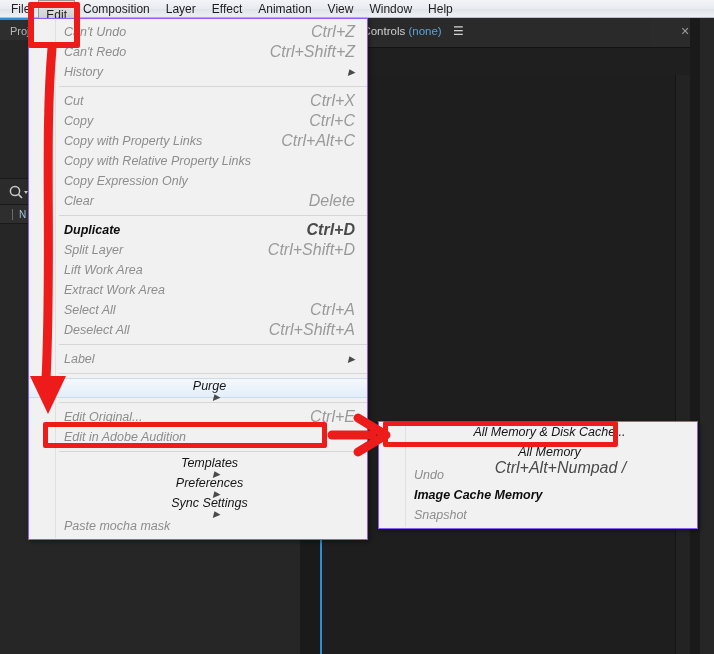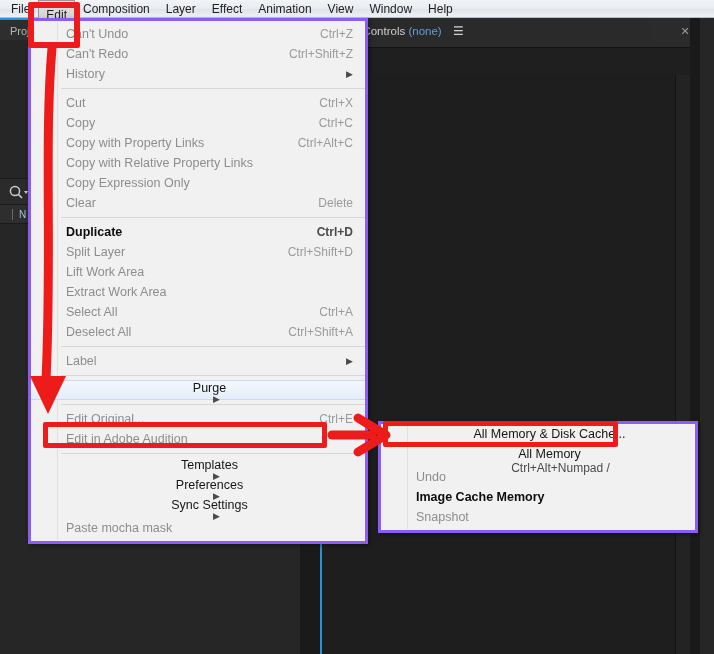--- a/index.html
+++ b/index.html
@@ -126,41 +126,42 @@
   .mb-item.active {
     background:linear-gradient(to bottom,#e4e4e4,#d3d3d3);
     border:1px solid #9a9a9a; border-bottom:none;
     padding:6px 7px; height:18px; line-height:17px;
   }
 
   
   .menu-panel {
     position:absolute;
     background:#f1f1f1;
-    border:3px solid #8b5cf6;
+    border:1px solid #8b5cf6;
     box-shadow: 2px 2px 4px rgba(0,0,0,0.35);
+    font-style: italic;
   }
   #edit-menu { left:28px; top:18px; width:340px; }
   #purge-submenu { left:378px; top:421px; width:320px; }
 
   .menu-gutter {
     position:absolute; left:1px; top:1px; bottom:1px; width:26px;
     background:#f1f1f1; border-right:1px solid #e0e0e0;
   }
   .menu-list { position:relative; padding:3px 0; }
   .mrow {
     position:relative; display:flex; align-items:center;
     height:20px; padding-left:35px; padding-right:12px;
     font-size:12.5px; color:#3a3a3a; white-space:nowrap;
   }
   .mrow.enabled { color:#151515;flex-direction:column; }
   .mrow.bold { color:#0d0d0d; font-weight:bold;gap:16px; }
   .mrow.disabled { color:#8d8d8d; }
   .mrow .lbl { flex:1; }
-  .mrow .accel { color:#4a4a4a; font-size:12px; margin-left:22px; }
+  .mrow .accel { color:#4a4a4a; font-size:16px; margin-left:22px; }
   .mrow.disabled .accel { color:#9a9a9a; }
   .mrow .arrow {
     margin-left:14px; font-size:9px; color:#4a4a4a; line-height:1;
   }
   .mrow.sel {
     background:linear-gradient(to bottom,#f4f8fc,#e3eef9);
     border-top:1px solid #c7dcee; border-bottom:1px solid #c7dcee;
   }
   .msep { height:1px; margin:4px 0 4px 30px; background:#d6d6d6; }
 

